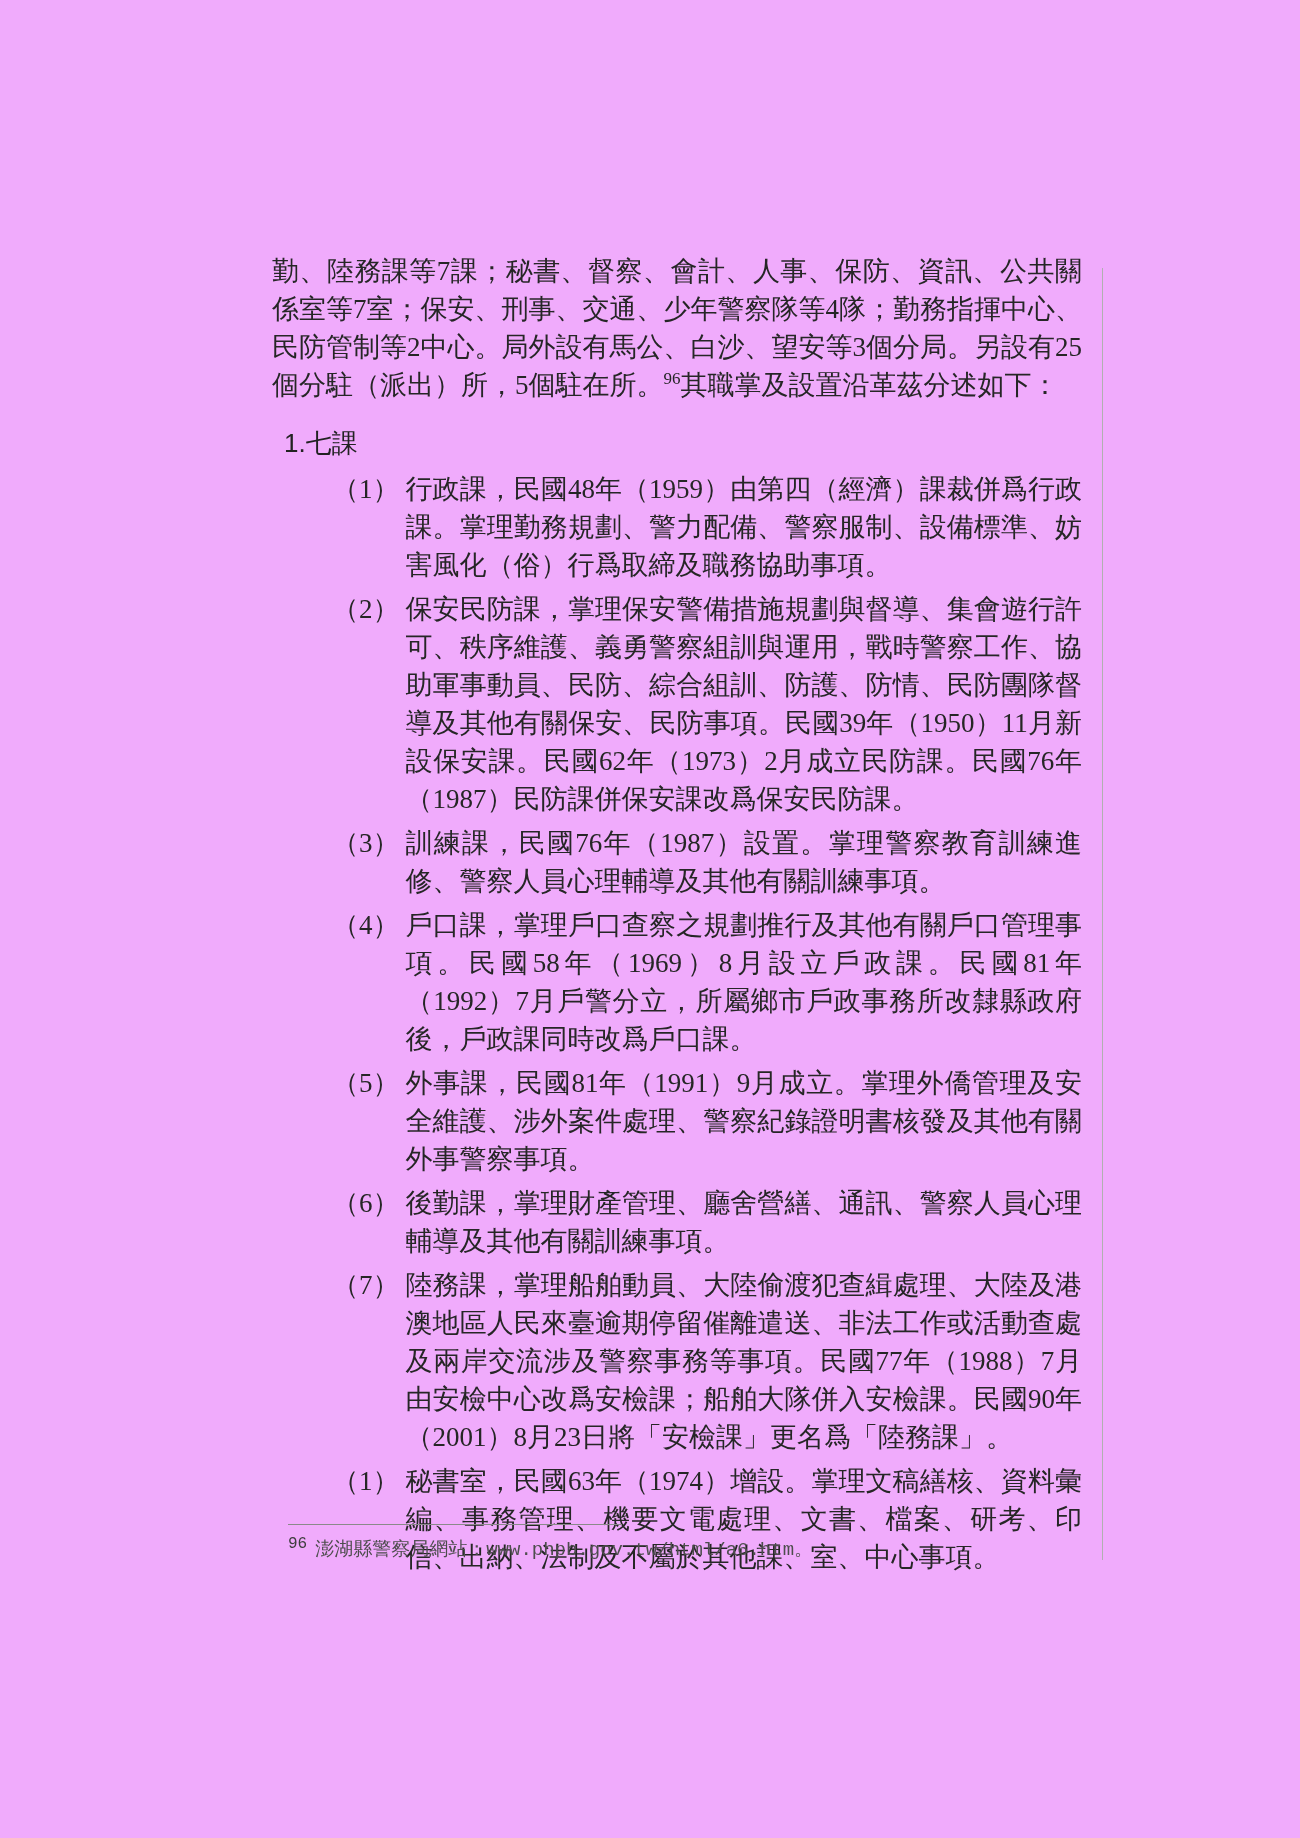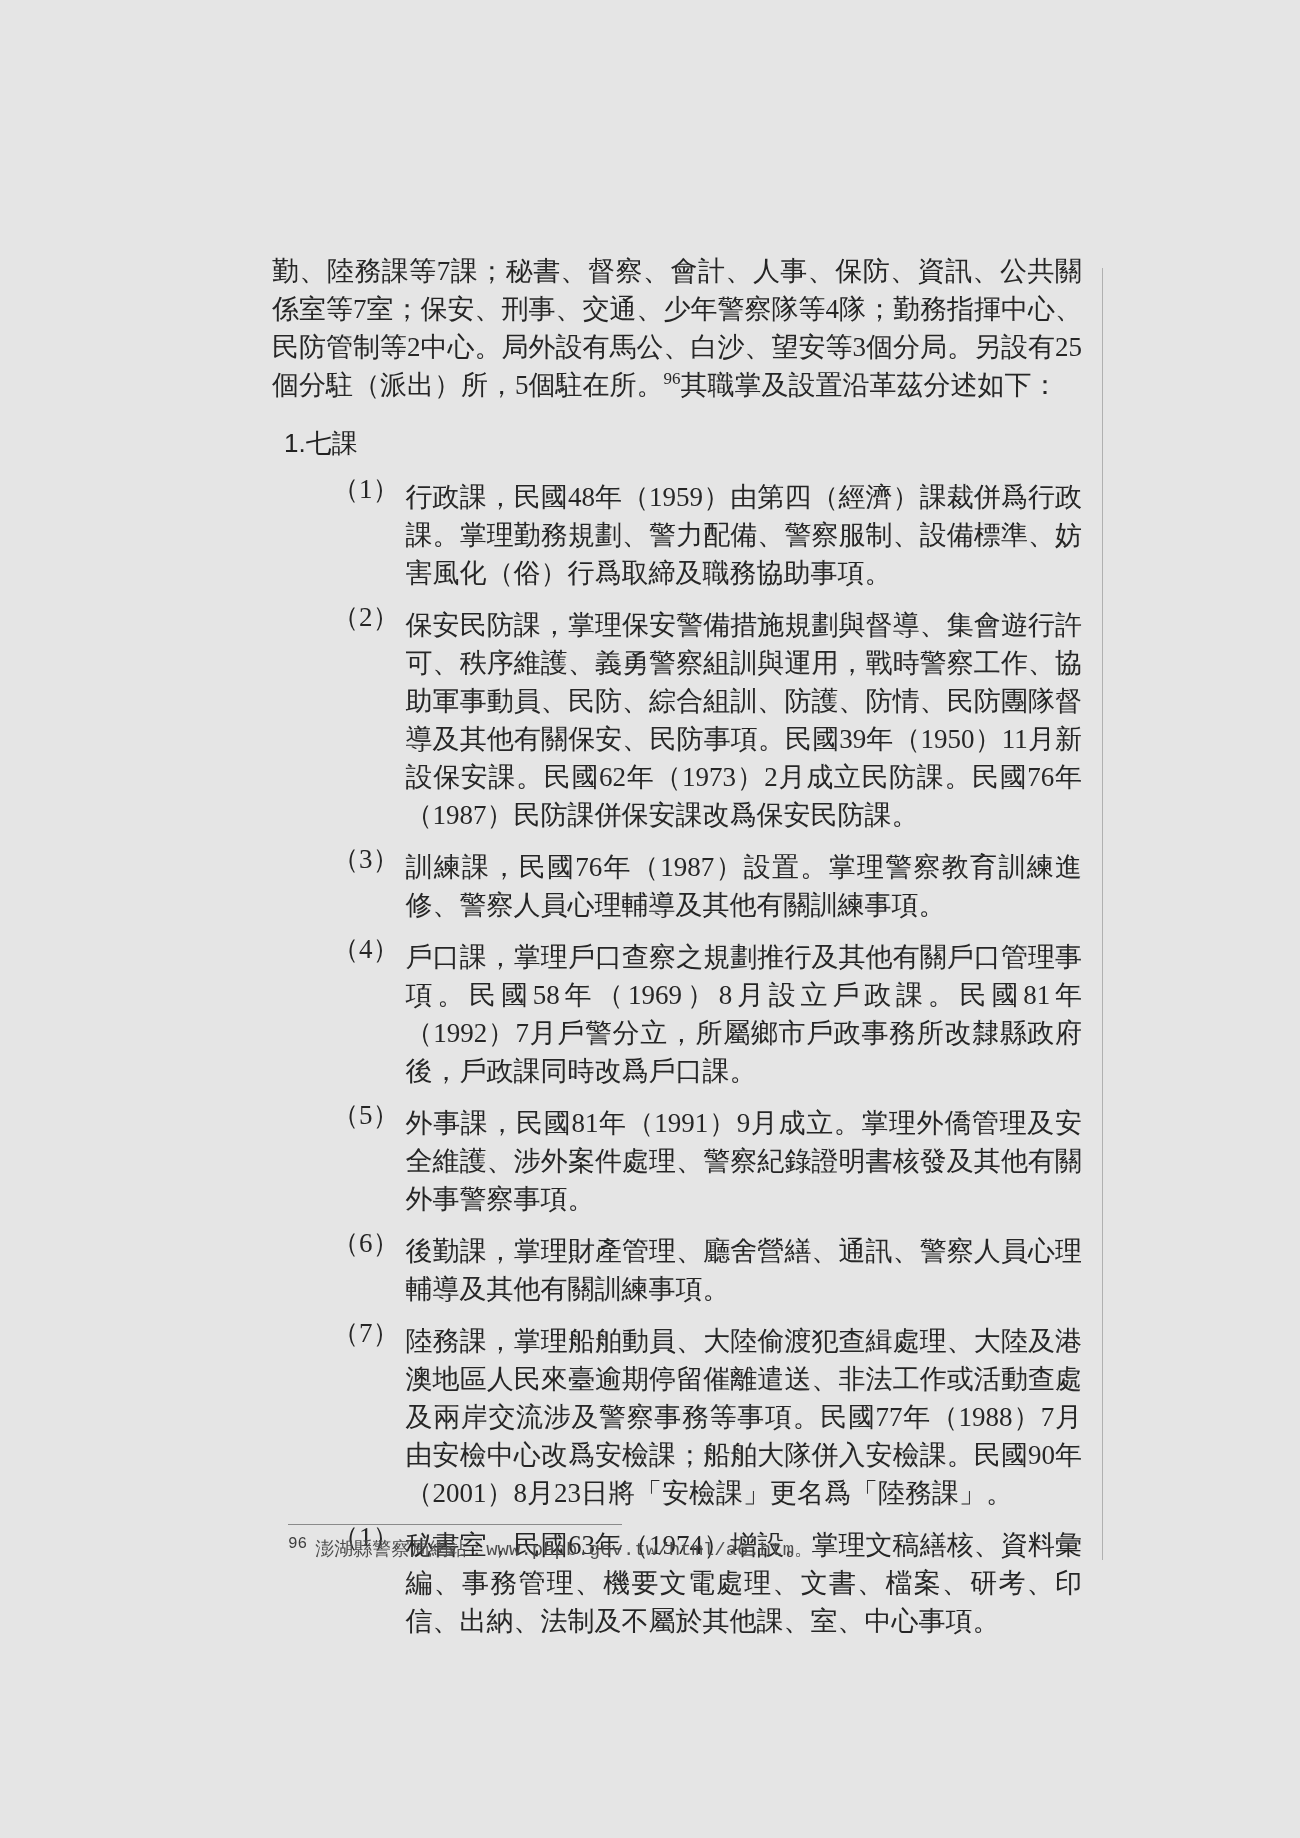--- a/index.html
+++ b/index.html
@@ -6,21 +6,21 @@
   html, body {
     width: 1300px; height: 1838px;
     background: #ffffff;
     overflow: hidden;
     font-family: "Liberation Serif", "DejaVu Serif", serif;
     color: #262626;
   }
   .page {
     position: relative;
     width: 1300px; height: 1838px;
-    background: #e5e5e5;
+    background: #f0abfc;
   }
   .text-block {
     position: absolute;
     left: 272px; top: 252px;
     width: 810px;
     font-size: 27px;
     line-height: 38px;
     text-align: justify;
   }
   .intro {
@@ -45,21 +45,20 @@
     margin-bottom: 6px;
   }
   .item .num {
     flex: 0 0 auto;
     white-space: pre;
     padding-right: 6px;
   }
   .item .txt {
     flex: 1 1 auto;
     text-align: justify;
-    margin-top: 8px;
   }
   .block-rule {
     position: absolute;
     left: 1102px; top: 268px;
     width: 1px; height: 1292px;
     background: #b0b0b0;
   }
   .footnote {
     position: absolute;
     left: 288px; top: 1524px;

